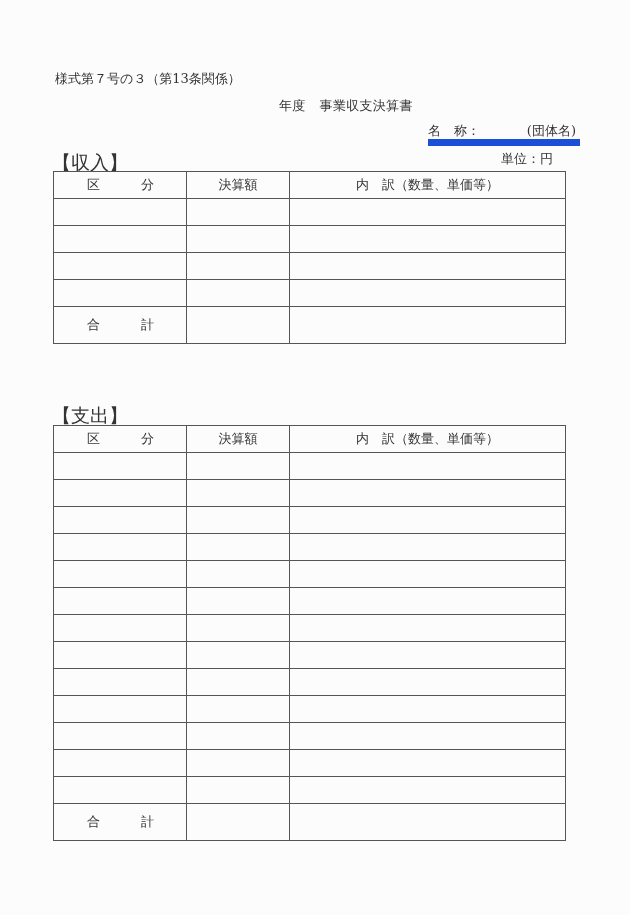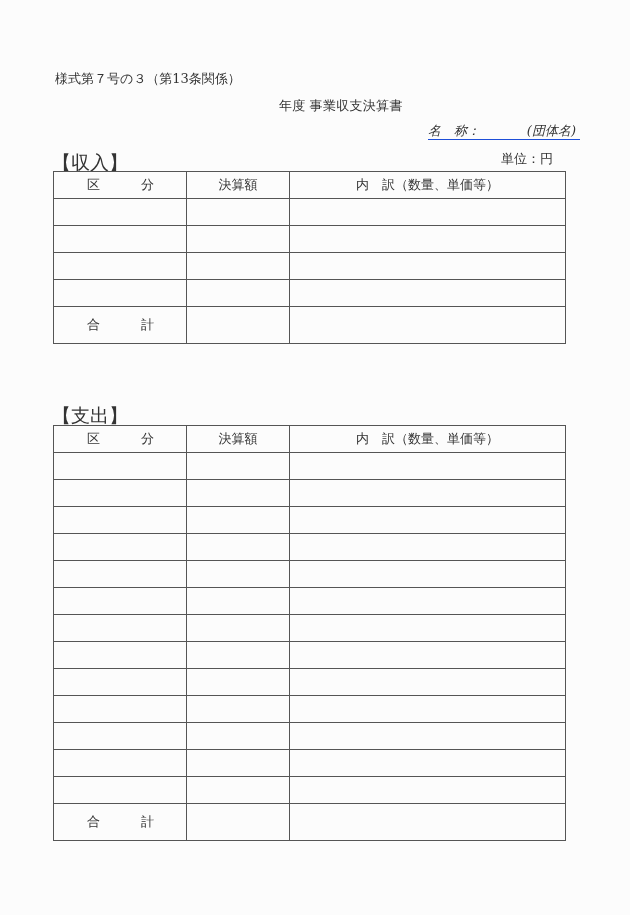--- a/index.html
+++ b/index.html
@@ -5,22 +5,22 @@
   html, body { margin: 0; padding: 0; }
   body {
     width: 630px; height: 915px; background: #fcfcfc;
     position: relative; overflow: hidden;
     font-family: "DejaVu Serif", "Liberation Serif", serif;
     color: #333; font-size: 13px;
   }
   .abs { position: absolute; white-space: nowrap; }
   #form-number { left: 55px; top: 70px; font-size: 13px; }
   #doc-title { left: 279px; top: 97px; font-size: 13px; letter-spacing: 0.3px; }
-  #title-year { display: inline-block; margin-right: 4px; }
-  #org-line { left: 428px; top: 122px; width: 152px; border-bottom: 1px solid #1d4ed8; height: 17px; font-size: 13px; font-style: italic; }
+  #title-year { display: inline-block; margin-right: 14px; }
+  #org-line { left: 428px; top: 122px; width: 152px; border-bottom: 7px solid #1d4ed8; height: 17px; font-size: 13px; }
   #org-label { position: absolute; left: 0; top: 0; letter-spacing: 0; }
   #org-placeholder { position: absolute; right: 4px; top: 0; margin-left: 41px; }
   #unit { left: 501px; top: 150px; font-size: 13px; text-align: right; }
   .section-label { font-size: 19px; }
   #income-label { left: 52px; top: 150px; }
   #expense-label { left: 52px; top: 403px; font-family: Liberation Serif, serif; }
 
   table.ledger {
     position: absolute; left: 53px; width: 512px;
     border-collapse: collapse; table-layout: fixed;

